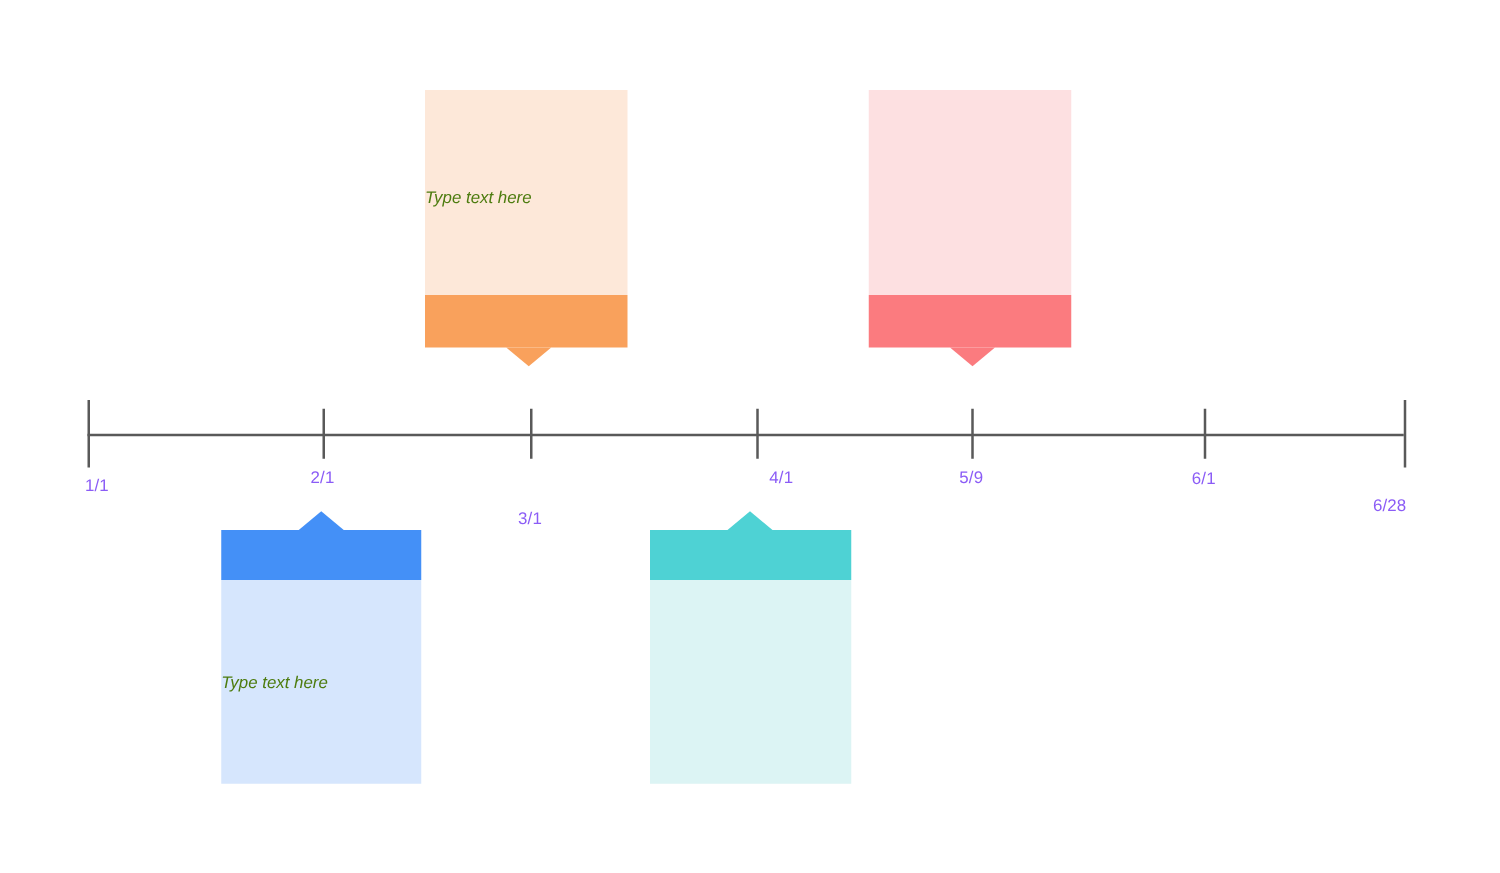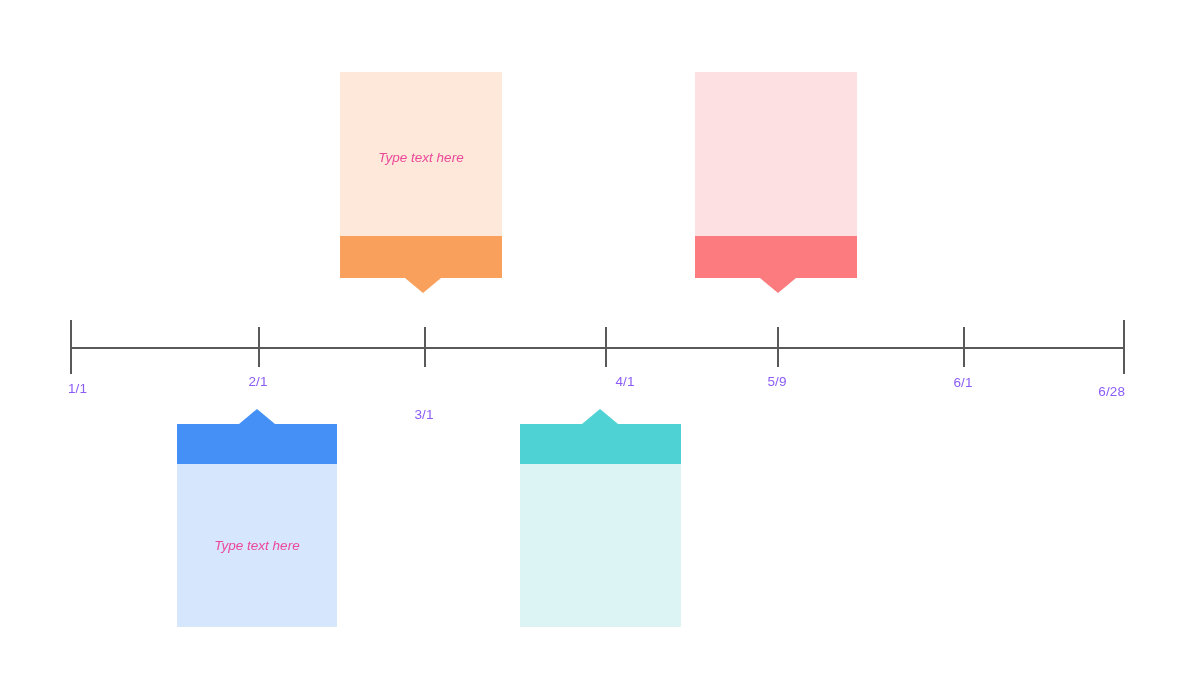--- a/index.html
+++ b/index.html
@@ -62,24 +62,24 @@
     position: absolute;
     width: 0;
     height: 0;
     border-left: 18px solid transparent;
     border-right: 18px solid transparent;
   }
   .card-text {
     position: absolute;
     left: 0;
     width: 100%;
-    text-align: center;
+    text-align: left;
     font-style: italic;
     font-size: 13.5px;
-    color: #ec4899;
+    color: #4d7c0f;
     line-height: 1.2;
     white-space: nowrap;
   }
 </style>
 </head>
 <body>
 
 <div id="canvas" style="background: rgb(255, 255, 255);">
     <div class="axis-line" style="left: 70px; top: 347px; width: 1053px; background: rgb(89, 89, 89);"></div>
     <div class="tick" style="left: 70px; top: 320px; height: 54px; background: rgb(89, 89, 89);"></div>
@@ -88,21 +88,21 @@
     <div class="tick-label" style="top: 375px; left: 258px; transform: translateX(-50%);">2/1</div>
     <div class="tick" style="left: 424px; top: 327px; height: 40px; background: rgb(89, 89, 89);"></div>
     <div class="tick-label" style="top: 375px; left: 424px; transform: translateX(-50%); margin-top: 33px;">3/1</div>
     <div class="tick" style="left: 605px; top: 327px; height: 40px; background: rgb(89, 89, 89);"></div>
     <div class="tick-label" style="top: 375px; left: 605px; transform: translateX(-50%); margin-left: 20px;">4/1</div>
     <div class="tick" style="left: 777px; top: 327px; height: 40px; background: rgb(89, 89, 89);"></div>
     <div class="tick-label" style="top: 375px; left: 777px; transform: translateX(-50%);">5/9</div>
     <div class="tick" style="left: 963px; top: 327px; height: 40px; background: rgb(89, 89, 89);"></div>
     <div class="tick-label" style="top: 376px; left: 963px; transform: translateX(-50%);">6/1</div>
     <div class="tick" style="left: 1123px; top: 320px; height: 54px; background: rgb(89, 89, 89);"></div>
-    <div class="tick-label" style="top: 385px; left: auto; transform: none; right: 75px;">6/28</div>
+    <div class="tick-label" style="top: 398px; left: auto; transform: none; right: 75px;">6/28</div>
     <div class="card" style="left: 340px; top: 72px; width: 162px; height: 206px;">
       <div class="card-body" style="background: rgb(253, 232, 217); height: 164px; top: 0px;"></div>
       <div class="card-band" style="background: rgb(249, 161, 92); height: 42px; top: 164px;"></div>
       <div class="card-pointer" style="left: 65px; border-top: 15px solid rgb(249, 161, 92); top: 206px;"></div>
       <div class="card-text" style="top: 78px;">Type text here</div>
     </div>
     <div class="card" style="left: 695px; top: 72px; width: 162px; height: 206px;">
       <div class="card-body" style="background: rgb(253, 224, 225); height: 164px; top: 0px;"></div>
       <div class="card-band" style="background: rgb(251, 123, 127); height: 42px; top: 164px;"></div>
       <div class="card-pointer" style="left: 65px; border-top: 15px solid rgb(251, 123, 127); top: 206px;"></div>

